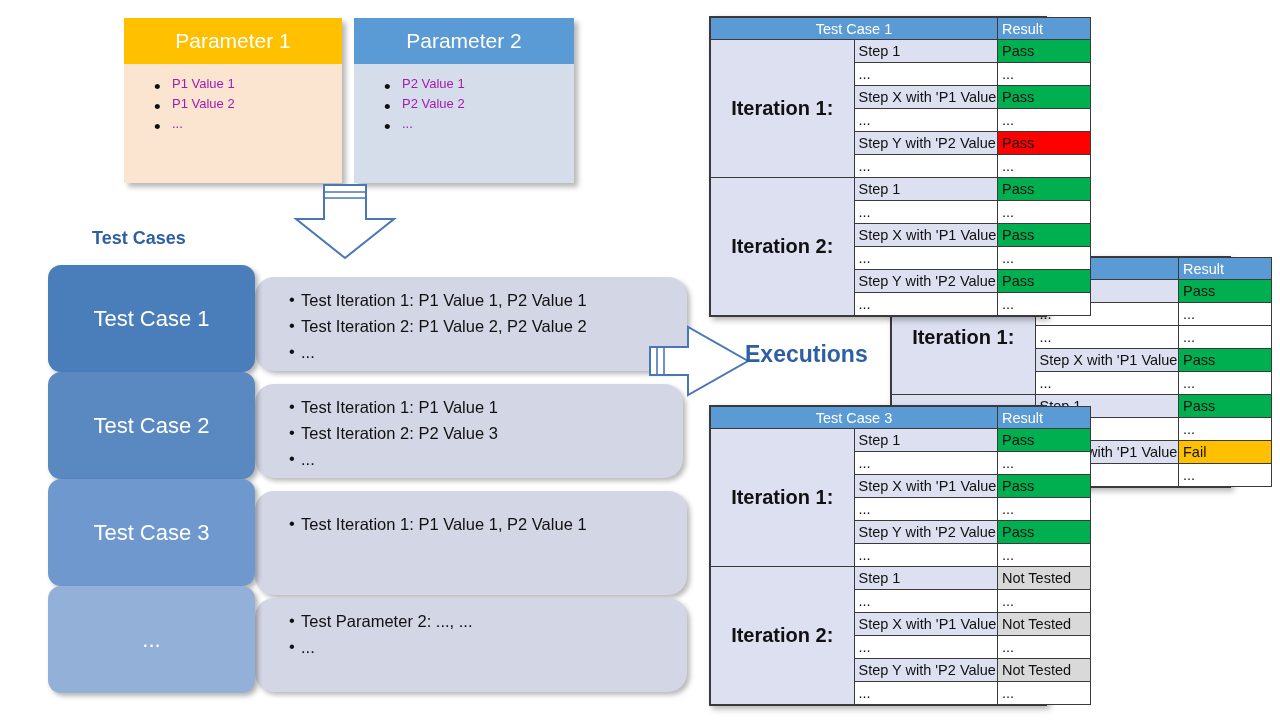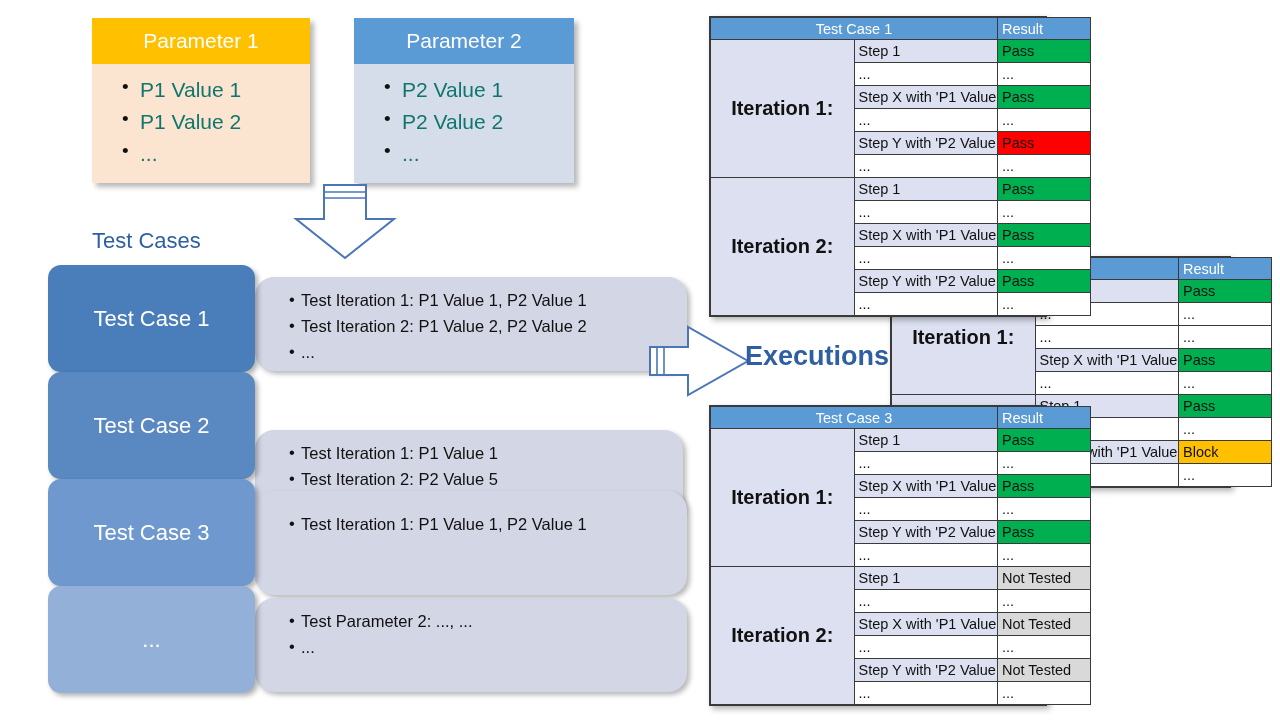--- a/index.html
+++ b/index.html
@@ -13,37 +13,37 @@
   .stage{position:absolute;left:0;top:0;width:1280px;height:720px;}
 
   
   .param{position:absolute;box-shadow:4px 4px 5px rgba(0,0,0,.28);}
   .param .head{
     height:46px;line-height:46px;text-align:center;
     color:#ffffff;font-size:21px;
   }
   .param .body{padding:10px 0 12px 0;}
   .param ul{margin:0;padding:0 0 0 30px;list-style:none;}
-  .param li{font-size:21px;color:#0f766e;line-height:1.52;position:relative;padding-left:18px;}
+  .param li{font-size:13px;color:#a21caf;line-height:1.52;position:relative;padding-left:18px;}
   .param li:before{content:"\2022";position:absolute;left:0;top:-1px;font-size:19px;color:#111;}
 
-  #param1{left:92px;top:18px;width:218px;}
+  #param1{left:124px;top:18px;width:218px;}
   #param1 .head{background:#FFC000;}
   #param1 .body{background:#FBE4D0;height:97px;}
   #param2{left:354px;top:18px;width:220px;}
   #param2 .head{background:#5B9BD5;}
   #param2 .body{background:#D6DDEA;height:97px;}
 
   
   #down-arrow{position:absolute;left:290px;top:183px;width:110px;height:78px;}
 
   
   #tc-label{
     position:absolute;left:92px;top:228px;
-    font-size:22px;font-weight:normal;color:#2E5FA3;
+    font-size:18px;font-weight:bold;color:#2E5FA3;
   }
 
   
   .tcrow{position:absolute;left:48px;}
   .tcbox{
     position:absolute;left:0;top:0;width:207px;height:100%;
     border-radius:13px;display:flex;align-items:center;justify-content:center;
     color:#ffffff;font-size:22px;
     box-shadow:3px 3px 5px rgba(0,0,0,.30);
     z-index:2;
@@ -56,33 +56,33 @@
   }
   .tclist ul{margin:0;padding:0 0 0 34px;list-style:none;}
   .tclist li{font-size:16.5px;color:#111;line-height:1.58;position:relative;padding-left:12px;}
   .tclist li:before{content:"\2022";position:absolute;left:0;top:-1px;}
 
   #tcrow1{top:265px;width:640px;height:107px;}
   #tcrow1 .tcbox{background:#4A7EBB;}
   #tcrow1 .tclist{width:432px;height:84px;}
   #tcrow2{top:372px;width:640px;height:107px;}
   #tcrow2 .tcbox{background:#5A88C0;}
-  #tcrow2 .tclist{width:428px;height:84px;margin-top:46px;}
+  #tcrow2 .tclist{width:428px;height:84px;}
   #tcrow3{top:479px;width:640px;height:107px;}
   #tcrow3 .tcbox{background:#6F99CE;}
   #tcrow3 .tclist{width:432px;height:84px;padding-top:20px;}
   #tcrow4{top:586px;width:640px;height:107px;}
   #tcrow4 .tcbox{background:#93B0D8;}
   #tcrow4 .tclist{width:432px;height:84px;}
 
   
   #right-arrow{position:absolute;left:648px;top:325px;width:104px;height:72px;}
   #exec-label{
     position:absolute;left:745px;top:341px;
-    font-size:27px;font-weight:bold;color:#2E5FA3;
+    font-size:23px;font-weight:bold;color:#2E5FA3;
   }
 
   
   .rtable{
     position:absolute;background:#ffffff;
     box-shadow:3px 3px 6px rgba(0,0,0,.30);
     border:1px solid #3A3A3A;
     box-sizing:border-box;
   }
   .rtable table{border-collapse:collapse;table-layout:fixed;width:100%;}
@@ -164,21 +164,21 @@
     </div>
   </div>
 
   <div class="tcrow" id="tcrow2">
     <div class="tcbox">
       <span>Test Case 2</span>
     </div>
     <div class="tclist">
       <ul>
         <li>Test Iteration 1: P1 Value 1</li>
-        <li>Test Iteration 2: P2 Value 5</li>
+        <li>Test Iteration 2: P2 Value 3</li>
         <li>...</li>
       </ul>
     </div>
   </div>
 
   <div class="tcrow" id="tcrow3">
     <div class="tcbox">
       <span>Test Case 3</span>
     </div>
     <div class="tclist">
@@ -303,21 +303,21 @@
             <td class="iter" rowspan="4" style="width: 84px;">Iteration 2:</td>
             <td class="">Step 1</td>
             <td class="res-pass">Pass</td>
           </tr>
           <tr>
             <td class="dots ">...</td>
             <td class="res-dots">...</td>
           </tr>
           <tr>
             <td class="">Step X with 'P1 Value 2'</td>
-            <td class="res-block">Block</td>
+            <td class="res-block">Fail</td>
           </tr>
           <tr>
             <td class="dots ">...</td>
             <td class="res-dots">...</td>
           </tr>
         </tbody>
       </table>
   </div>
 
   <div class="rtable" id="table3">

